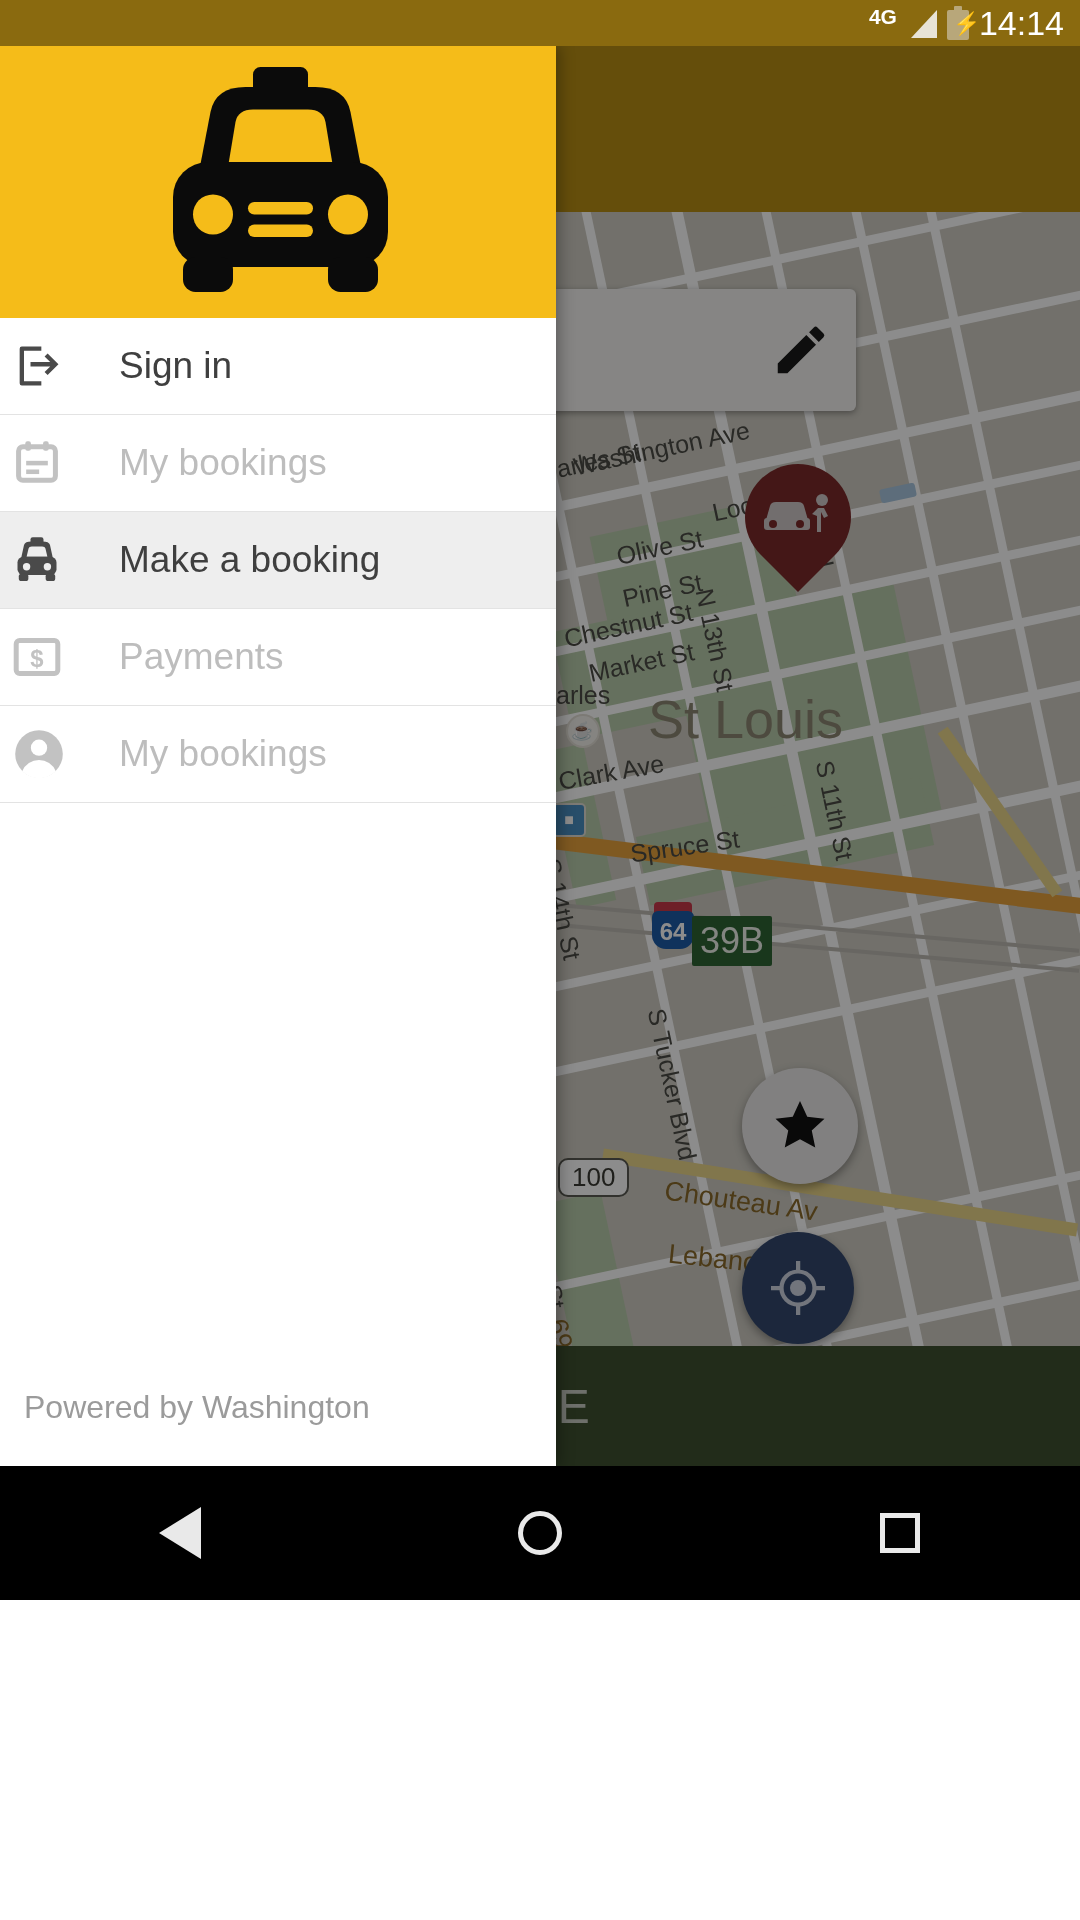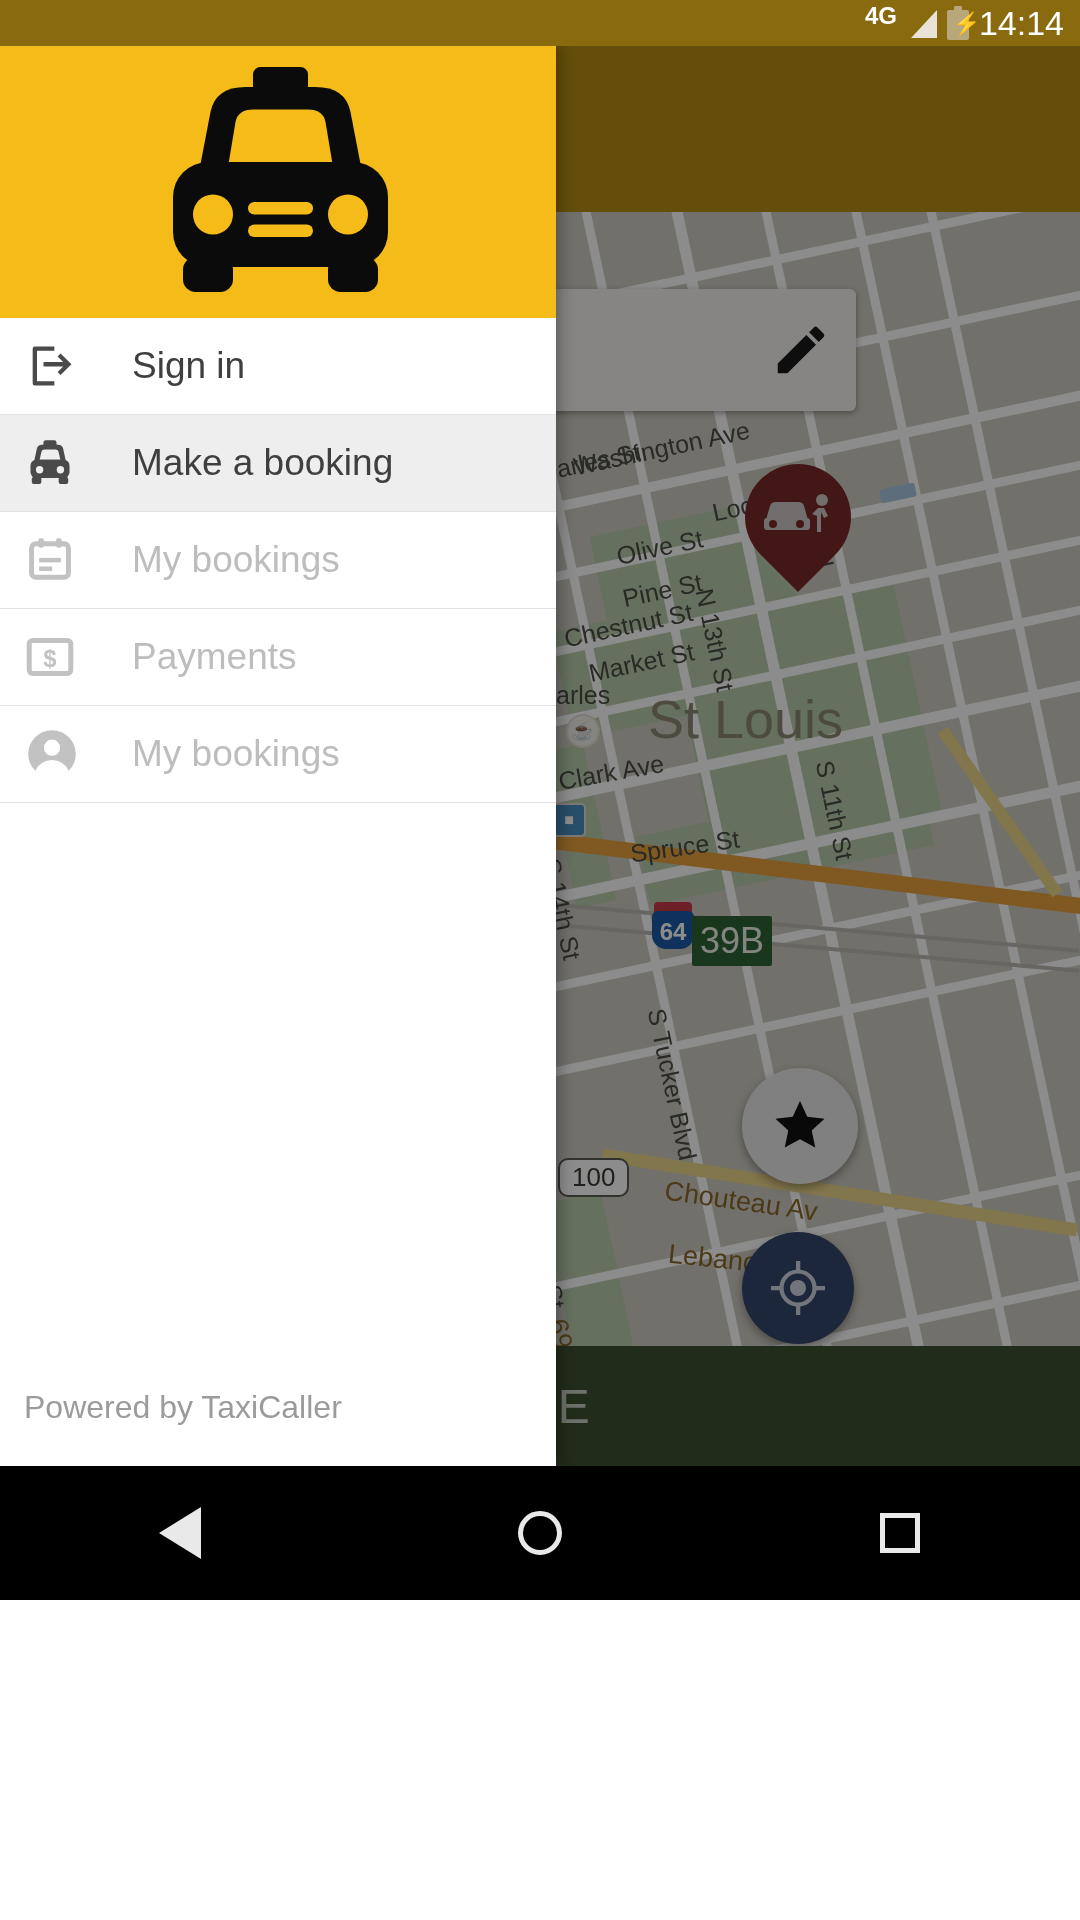--- a/index.html
+++ b/index.html
@@ -10,21 +10,21 @@
     position:relative;
   }
 
   
   .statusbar{
     position:absolute; left:0; top:0; width:1080px; height:46px;
     background:#8a6a0f; z-index:60;
     display:flex; align-items:center; justify-content:flex-end;
     padding-right:16px; gap:10px;
   }
-  .sb-4g{ color:#fff; font-size:24px; font-weight:bold; line-height:1; position:relative; top:-7px; }
+  .sb-4g{ color:#fff; font-size:21px; font-weight:bold; line-height:1; position:relative; top:-7px; }
   .sb-signal{ width:30px; height:30px; position:relative; }
   .sb-signal i{
     position:absolute; right:0; bottom:0;
     width:0; height:0; border-style:solid;
     border-width:0 0 28px 26px; border-color:transparent transparent #e8e3d6 transparent;
   }
   .sb-batt{ width:22px; height:34px; position:relative; }
   .sb-batt .body{
     position:absolute; left:0; top:4px; width:22px; height:30px;
     background:#b8a77a; border-radius:2px;
@@ -151,21 +151,21 @@
   }
   .drawer-header{
     width:556px; height:272px; background:#f5bc19;
     display:flex; align-items:center; justify-content:center;
     flex:0 0 auto;
   }
   .drawer-list{ flex:0 0 auto; }
   .drw-item{
     height:97px; display:flex; align-items:center;
     border-bottom:1px solid #e3e3e3;
-    padding-left:24px;
+    padding-left:11px;
   }
   .drw-item.first{ border-top:none; }
   .drw-item .ic{
     width:76px; height:97px; display:flex; align-items:center; justify-content:flex-start;
   }
   .drw-item .lbl{ font-size:37px; color:#3f3f3f; padding-left:32px; }
   .drw-item.active{ background:#eeeeee; }
   .drw-item.disabled .lbl{ color:#bdbdbd; }
   .drw-footer{
     margin-top:auto; padding:0 0 40px 24px;
@@ -331,51 +331,51 @@
     <div class="drw-item first">
       <span class="ic">
         <svg width="52" height="52" viewBox="0 0 24 24">
           <path d="M5 3h9v2H6v14h8v2H5a1 1 0 0 1-1-1V4a1 1 0 0 1 1-1z" fill="#4a4a4a"></path>
           <path d="M15.5 7.6l1.4-1.4 5 5-5 5-1.4-1.4 2.6-2.6H9v-2h9.1l-2.6-2.6z" fill="#4a4a4a"></path>
         </svg>
       </span>
       <span class="lbl">Sign in</span>
     </div>
 
+    <div class="drw-item disabled">
+      <span class="ic">
+        <svg width="52" height="52" viewBox="0 0 24 24">
+          <rect x="3.5" y="4.5" width="17" height="15.5" rx="2" fill="none" stroke="#c2c2c2" stroke-width="2.3"></rect>
+          <rect x="6.6" y="2" width="2.6" height="4.4" rx="1" fill="#c2c2c2"></rect>
+          <rect x="14.8" y="2" width="2.6" height="4.4" rx="1" fill="#c2c2c2"></rect>
+          <rect x="7" y="11" width="10" height="2.1" fill="#c2c2c2"></rect>
+          <rect x="7" y="15" width="6" height="2.1" fill="#c2c2c2"></rect>
+        </svg>
+      </span>
+      <span class="lbl">My bookings</span>
+    </div>
+
     <div class="drw-item active">
       <span class="ic">
         <svg width="52" height="46" viewBox="0 0 24 21">
           <rect x="9" y="0" width="6" height="3.4" rx="1" fill="#4a4a4a"></rect>
           <path d="M4.6 10 L6 3.6 Q6.5 2 9.4 2 L14.6 2 Q17.5 2 18 3.6 L19.4 10 Z" fill="#4a4a4a"></path>
           <path d="M7.2 9 L8.1 5.2 Q8.3 4.3 9.6 4.3 L14.4 4.3 Q15.7 4.3 15.9 5.2 L16.8 9 Z" fill="#eeeeee"></path>
           <rect x="3" y="9" width="18" height="8.4" rx="2.6" fill="#4a4a4a"></rect>
           <circle cx="7.2" cy="13.6" r="1.7" fill="#eeeeee"></circle>
           <circle cx="16.8" cy="13.6" r="1.7" fill="#eeeeee"></circle>
           <rect x="3.6" y="16.8" width="4.4" height="3.4" rx="1.2" fill="#4a4a4a"></rect>
           <rect x="16" y="16.8" width="4.4" height="3.4" rx="1.2" fill="#4a4a4a"></rect>
         </svg>
       </span>
       <span class="lbl">Make a booking</span>
     </div>
 
     <div class="drw-item disabled">
       <span class="ic">
-        <svg width="52" height="52" viewBox="0 0 24 24">
-          <rect x="3.5" y="4.5" width="17" height="15.5" rx="2" fill="none" stroke="#c2c2c2" stroke-width="2.3"></rect>
-          <rect x="6.6" y="2" width="2.6" height="4.4" rx="1" fill="#c2c2c2"></rect>
-          <rect x="14.8" y="2" width="2.6" height="4.4" rx="1" fill="#c2c2c2"></rect>
-          <rect x="7" y="11" width="10" height="2.1" fill="#c2c2c2"></rect>
-          <rect x="7" y="15" width="6" height="2.1" fill="#c2c2c2"></rect>
-        </svg>
-      </span>
-      <span class="lbl">My bookings</span>
-    </div>
-
-    <div class="drw-item disabled">
-      <span class="ic">
         <svg width="52" height="44" viewBox="0 0 24 20">
           <rect x="2.4" y="2.4" width="19.2" height="15.2" rx="1.6" fill="none" stroke="#c2c2c2" stroke-width="2.3"></rect>
           <text x="12" y="14.4" font-size="11" font-family="Liberation Sans, sans-serif" font-weight="bold" fill="#c2c2c2" text-anchor="middle">$</text>
         </svg>
       </span>
       <span class="lbl">Payments</span>
     </div>
 
     <div class="drw-item disabled">
       <span class="ic">
@@ -383,21 +383,21 @@
           <circle cx="12" cy="12" r="10.2" fill="#c2c2c2"></circle>
           <circle cx="12" cy="9.3" r="3.5" fill="#ffffff"></circle>
           <path d="M4.8 19.4a7.8 7.8 0 0 1 14.4 0 10.1 10.1 0 0 1-14.4 0z" fill="#ffffff"></path>
         </svg>
       </span>
       <span class="lbl">My bookings</span>
     </div>
 
   </div>
 
-  <div class="drw-footer">Powered by TaxiCaller</div>
+  <div class="drw-footer">Powered by Washington</div>
 </div>
 
 <div class="statusbar">
   <span class="sb-4g">4G</span>
   <span class="sb-signal">
       <i></i>
     </span>
   <span class="sb-batt">
     <span class="cap"></span>
       <span class="body"></span>

